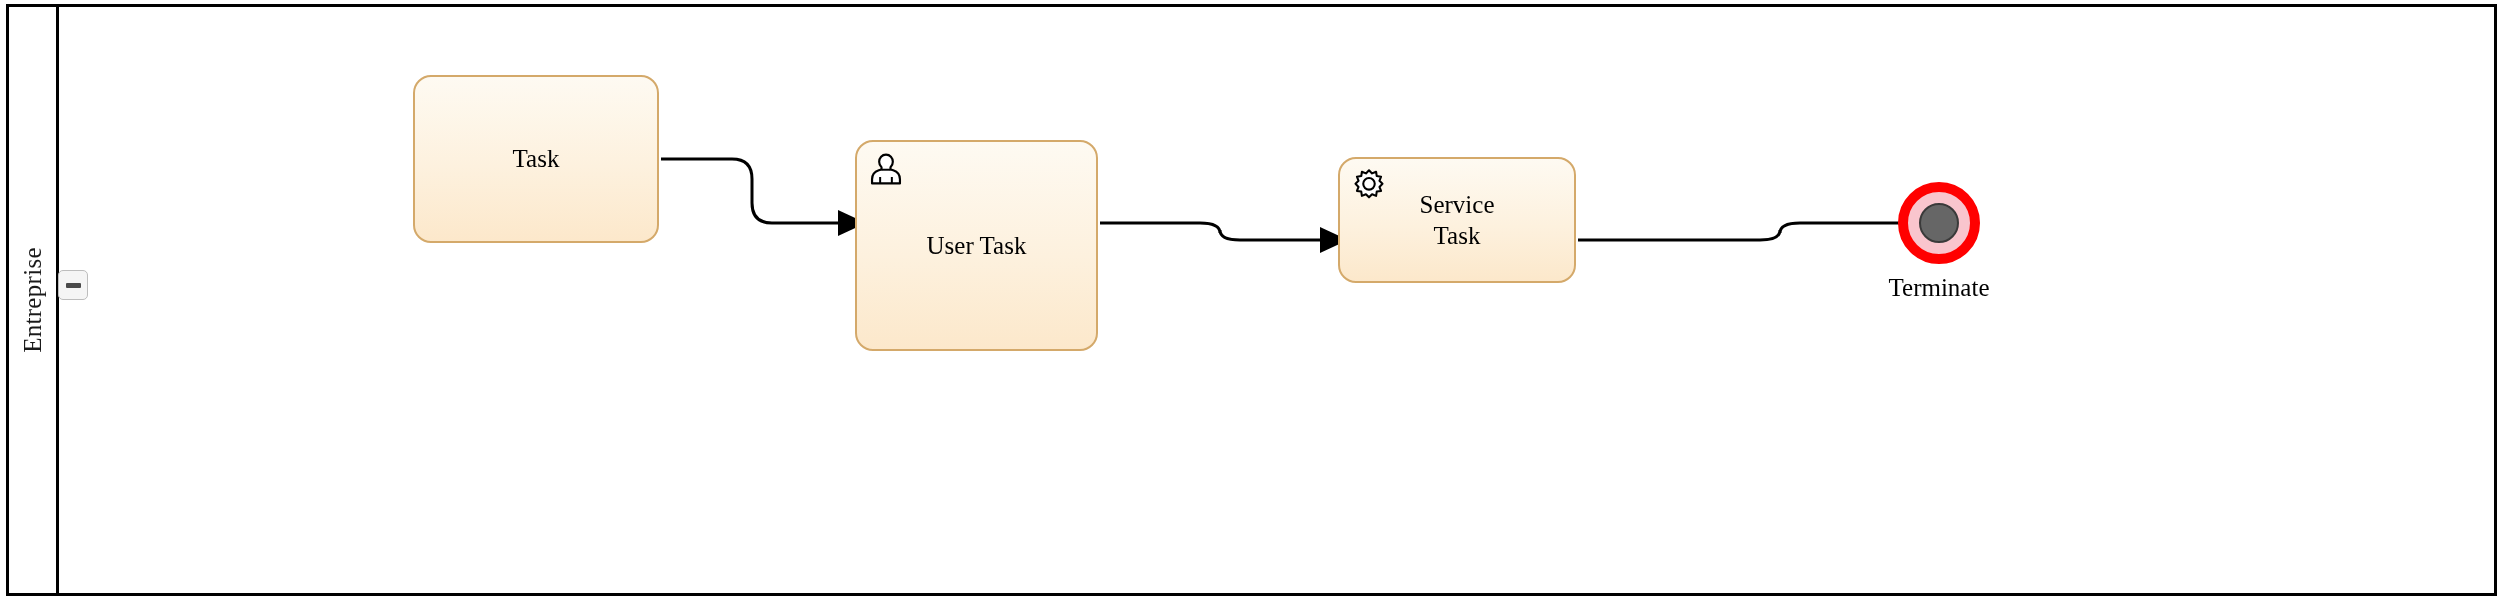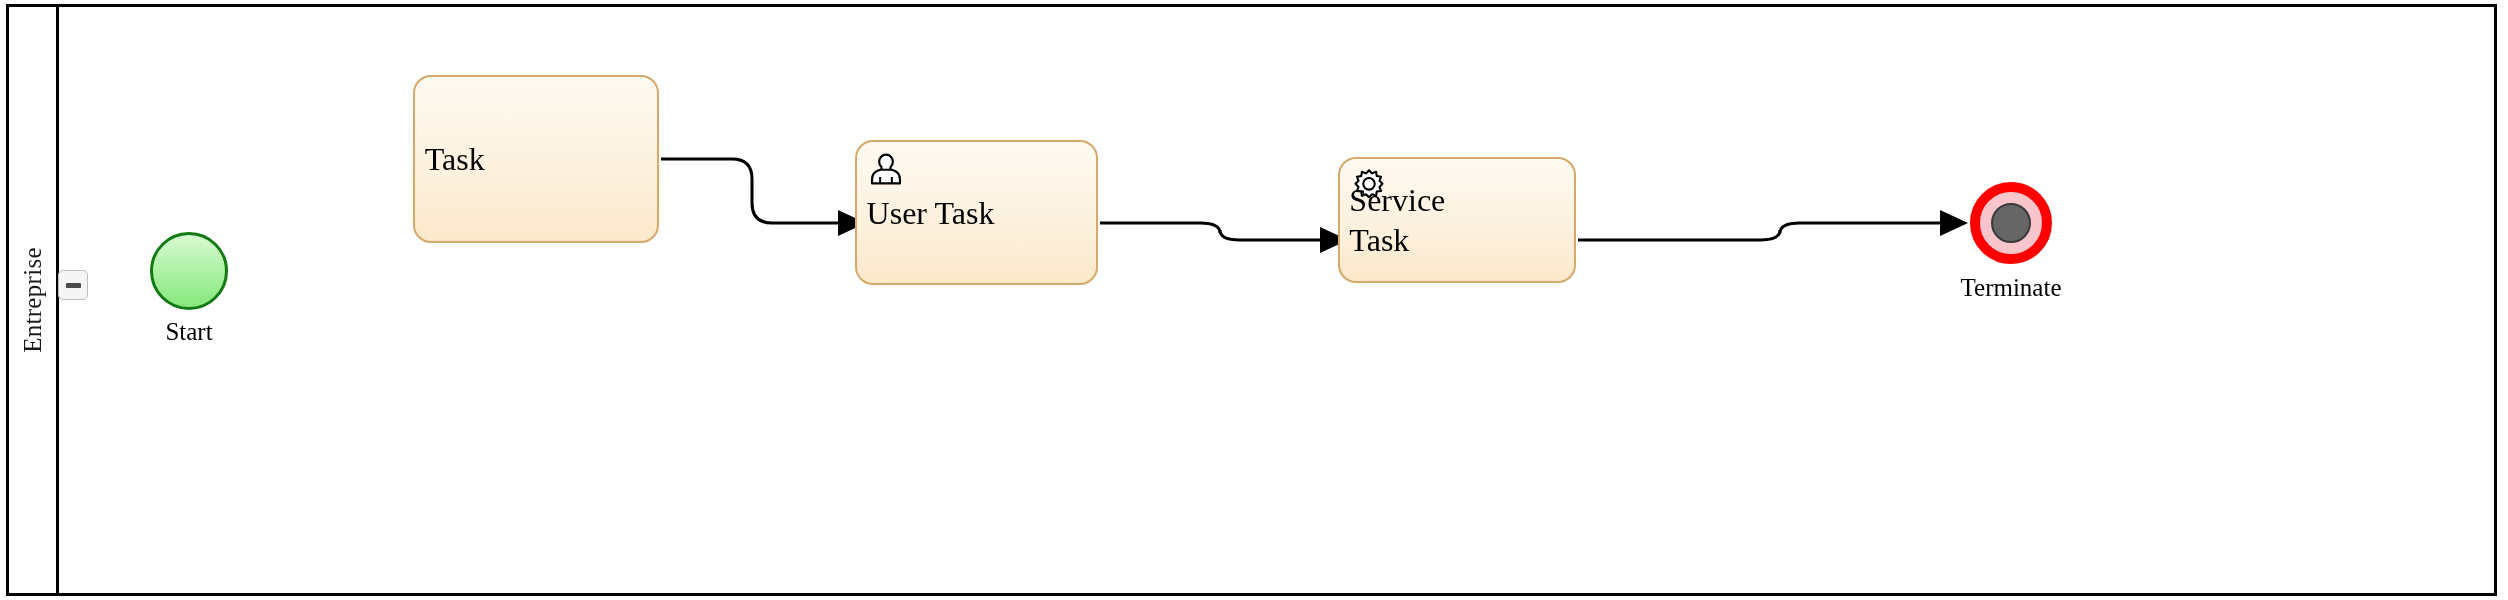--- a/index.html
+++ b/index.html
@@ -135,21 +135,22 @@
     border-radius: 18px;
     background: linear-gradient(180deg, #fefaf2 0%, #fdf1de 55%, #fce8cb 100%);
     box-sizing: border-box;
   }
   .activity-label {
     position: absolute;
     left: 50%;
     top: 50%;
     transform: translate(-50%, -50%);
     width: 92%;
-    font-size: 32px;
+    text-align: center;
+    font-size: 25px;
     line-height: 1.25;
     color: #000000;
     white-space: pre-line;
   }
   .task-marker {
     position: absolute;
     left: 11px;
     top: 9px;
     width: 36px;
     height: 36px;
@@ -204,30 +205,26 @@
       <path class="flow-path" d="M 1100 223 L 1200 223 Q 1220 223 1220 233 L 1220 230 Q 1220 240 1240 240 L 1320 240"></path>
       <polygon class="flow-head" points="1320,227 1348,240 1320,253"></polygon>
     </g>
 
     <g>
       <path class="flow-path" d="M 1578 240 L 1760 240 Q 1780 240 1780 230 L 1780 233 Q 1780 223 1800 223 L 1940 223"></path>
       <polygon class="flow-head" points="1940,210 1968,223 1940,236"></polygon>
     </g>
   </svg>
 
-  <div class="event-wrap" id="node-start" style="left: 150px; top: 232px; width: 78px; height: 78px;">
-    <div class="start-event"></div>
-    <div class="event-label" style="top: 86px;">Start</div>
-  </div>
 
   <div class="activity" id="node-task" style="left: 413px; top: 75px; width: 246px; height: 168px;">
     <div class="activity-label">Task</div>
   </div>
 
-  <div class="activity" id="node-user-task" style="left: 855px; top: 140px; width: 243px; height: 145px;">
+  <div class="activity" id="node-user-task" style="left: 855px; top: 140px; width: 243px; height: 211px;">
     <svg class="task-marker" viewBox="0 0 40 40">
       <path d="M20 4 C15.6 4 12.4 7.6 12.4 12 C12.4 14.4 13.4 16.6 15 18.1
                L15 20.5 L12 21.5 C7.5 23 4.5 26.5 4.5 31.5 L4.5 36 L35.5 36
                L35.5 31.5 C35.5 26.5 32.5 23 28 21.5 L25 20.5 L25 18.1
                C26.6 16.6 27.6 14.4 27.6 12 C27.6 7.6 24.4 4 20 4 Z" fill="#ffffff" stroke="#000000" stroke-width="2.4" stroke-linejoin="round"></path>
       <path d="M15 20.8 L25 20.8" fill="none" stroke="#000000" stroke-width="2.2"></path>
       <path d="M13.5 29 L13.5 36 M26.5 29 L26.5 36" fill="none" stroke="#000000" stroke-width="2.2"></path>
     </svg>
     <div class="activity-label">User Task</div>
   </div>
@@ -238,20 +235,20 @@
                L35.0 17.6 L31.6 21.0 L33.4 25.5 L28.6 26.2 L27.9 31.0
                L23.4 29.2 L20 32.6 L16.6 29.2 L12.1 31.0 L11.4 26.2
                L6.6 25.5 L8.4 21.0 L5.0 17.6 L8.4 14.2 L6.6 9.7
                L11.4 9.0 L12.1 4.2 L16.6 6.0 Z" fill="#ffffff" stroke="#000000" stroke-width="2.3" stroke-linejoin="round"></path>
       <circle cx="20" cy="17.6" r="6.4" fill="#ffffff" stroke="#000000" stroke-width="2.3"></circle>
     </svg>
     <div class="activity-label">Service
 Task</div>
   </div>
 
-  <div class="event-wrap" id="node-terminate" style="left: 1970px; top: 182px; width: 82px; height: 82px;">
+  <div class="event-wrap" id="node-terminate" style="left: 1898px; top: 182px; width: 82px; height: 82px;">
     <div class="end-event">
       <div class="terminate-marker"></div>
     </div>
     <div class="event-label" style="top: 92px;">Terminate</div>
   </div>
 
 </div>
 
 </body></html>

